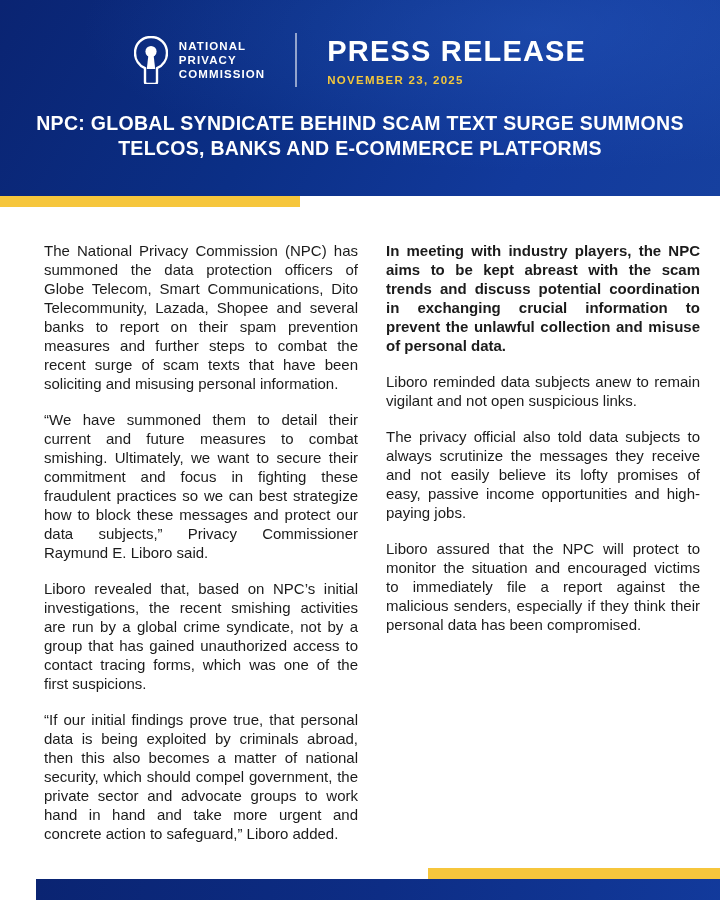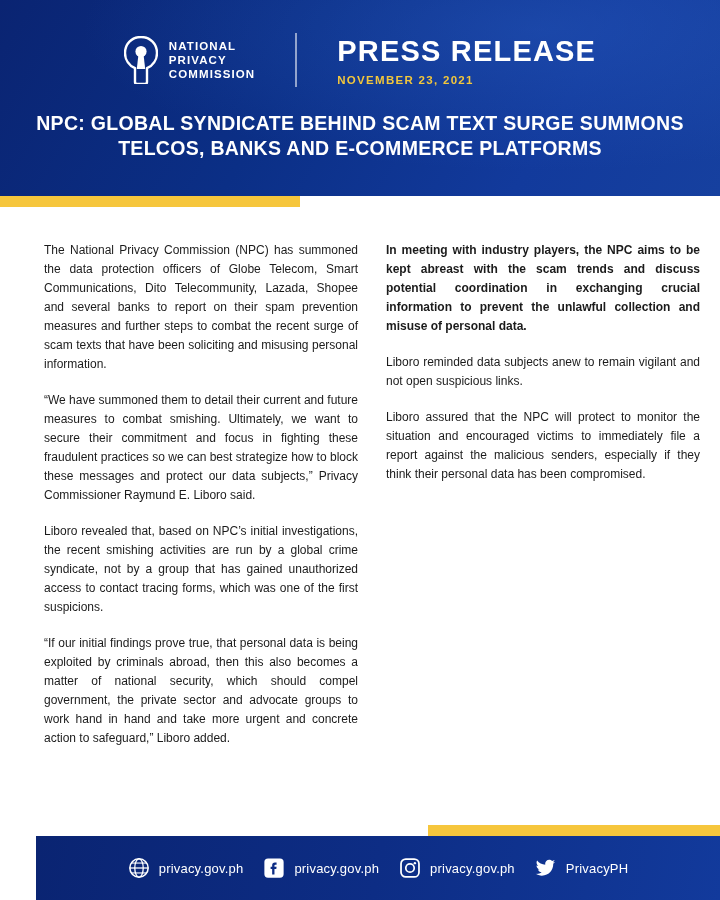--- a/index.html
+++ b/index.html
@@ -37,21 +37,21 @@
     width: 100%; height: 100%;
     background: radial-gradient(ellipse at 75% 15%, rgba(40,90,190,0.45) 0%, rgba(10,30,110,0) 60%);
     pointer-events: none;
   }
   .header-top {
     position: relative;
     display: flex;
     align-items: center;
     justify-content: center;
     padding-top: 33px;
-    gap: 18px;
+    gap: 8px;
     z-index: 2;
   }
   .logo-block {
     display: flex;
     align-items: center;
     gap: 11px;
     padding-right: 22px;
   }
   .logo-mark {
     width: 34px;
@@ -126,21 +126,21 @@
     padding: 34px 44px 0 44px;
     gap: 28px;
     box-sizing: border-box;
   }
   .col {
     width: 314px;
     flex: none;
   }
   .col p {
     margin: 0 0 17px 0;
-    font-size: 12px;
+    font-size: 15px;
     line-height: 19px;
     color: #1b1b1b;
     text-align: justify;
   }
   .col p.lead {
     font-weight: bold;
   }
 
   
   .bar-bottom {
@@ -203,21 +203,21 @@
           <div>NATIONAL</div>
           <div>PRIVACY</div>
           <div>COMMISSION</div>
         </div>
       </div>
 
       <div class="divider-vert"></div>
 
       <div class="pr-block">
         <div class="pr-title">PRESS RELEASE</div>
-        <div class="pr-date">NOVEMBER 23, 2021</div>
+        <div class="pr-date">NOVEMBER 23, 2025</div>
       </div>
 
     </div>
 
     <div class="headline">NPC: GLOBAL SYNDICATE BEHIND SCAM TEXT SURGE SUMMONS TELCOS, BANKS AND E-COMMERCE PLATFORMS</div>
   </div>
 
   <div class="bar-top">
     <div class="seg-yellow"></div>
     <div class="seg-white"></div>
@@ -226,20 +226,21 @@
   <div class="content">
     <div class="col">
       <p>The National Privacy Commission (NPC) has summoned the data protection officers of Globe Telecom, Smart Communications, Dito Telecommunity, Lazada, Shopee and several banks to report on their spam prevention measures and further steps to combat the recent surge of scam texts that have been soliciting and misusing personal information.</p>
       <p>“We have summoned them to detail their current and future measures to combat smishing. Ultimately, we want to secure their commitment and focus in fighting these fraudulent practices so we can best strategize how to block these messages and protect our data subjects,” Privacy Commissioner Raymund E. Liboro said.</p>
       <p>Liboro revealed that, based on NPC’s initial investigations, the recent smishing activities are run by a global crime syndicate, not by a group that has gained unauthorized access to contact tracing forms, which was one of the first suspicions.</p>
       <p>“If our initial findings prove true, that personal data is being exploited by criminals abroad, then this also becomes a matter of national security, which should compel government, the private sector and advocate groups to work hand in hand and take more urgent and concrete action to safeguard,” Liboro added.</p>
     </div>
     <div class="col">
       <p class="lead">In meeting with industry players, the NPC aims to be kept abreast with the scam trends and discuss potential coordination in exchanging crucial information to prevent the unlawful collection and misuse of personal data.</p>
       <p>Liboro reminded data subjects anew to remain vigilant and not open suspicious links.</p>
+      <p>The privacy official also told data subjects to always scrutinize the messages they receive and not easily believe its lofty promises of easy, passive income opportunities and high-paying jobs.</p>
       <p>Liboro assured that the NPC will protect to monitor the situation and encouraged victims to immediately file a report against the malicious senders, especially if they think their personal data has been compromised.</p>
     </div>
   </div>
 
   <div class="bar-bottom">
     <div class="seg-white"></div>
     <div class="seg-yellow"></div>
   </div>
 
   <div class="footer">

